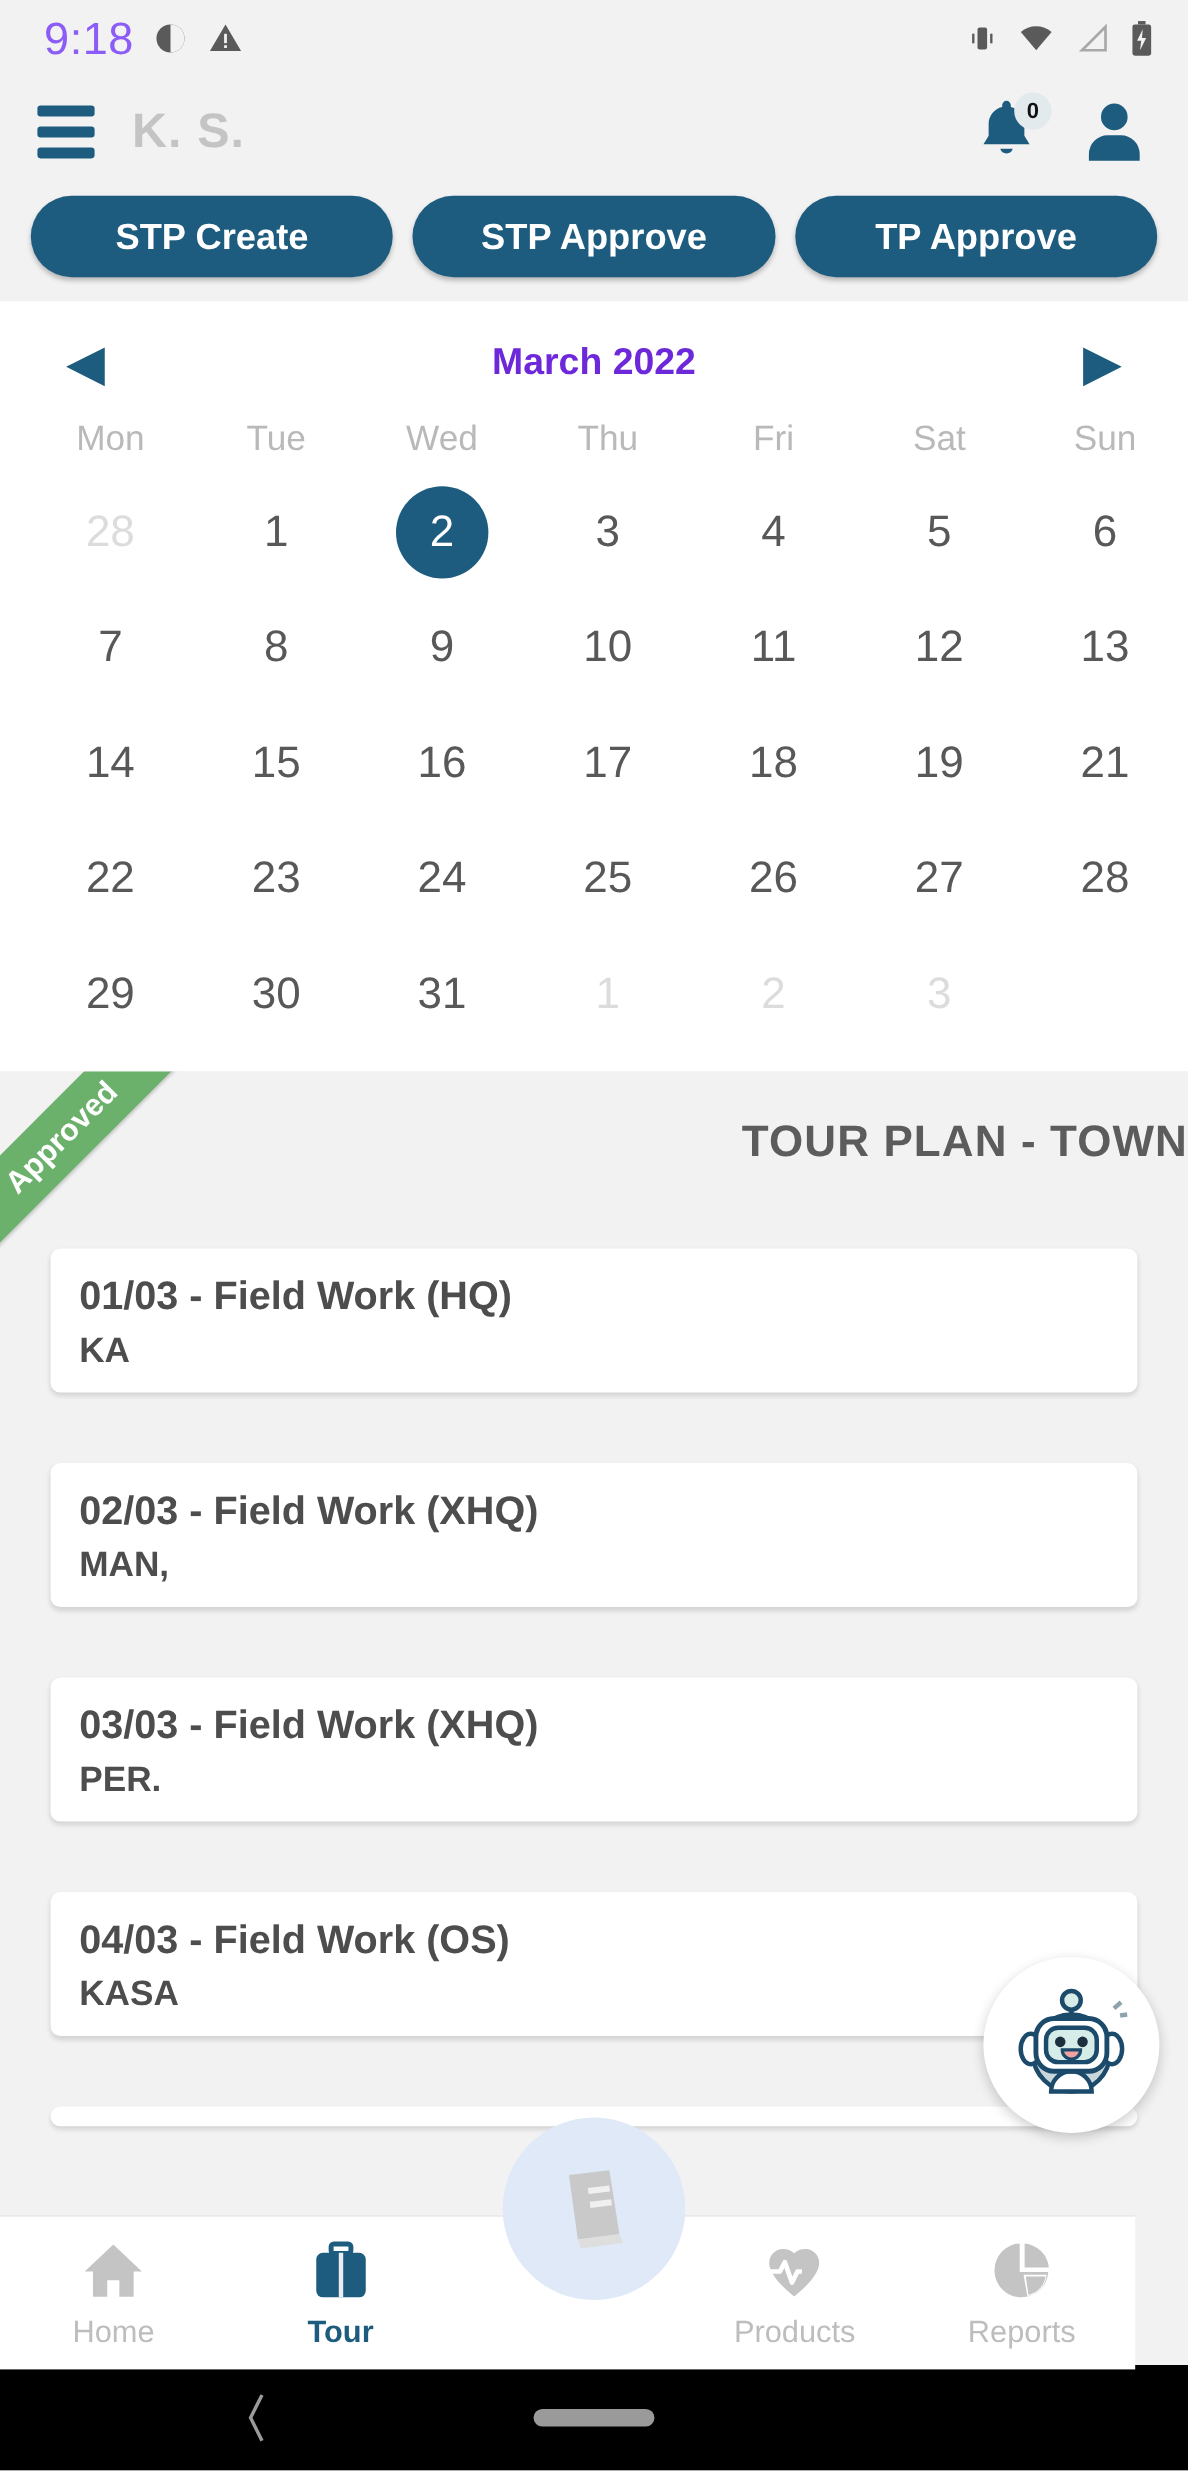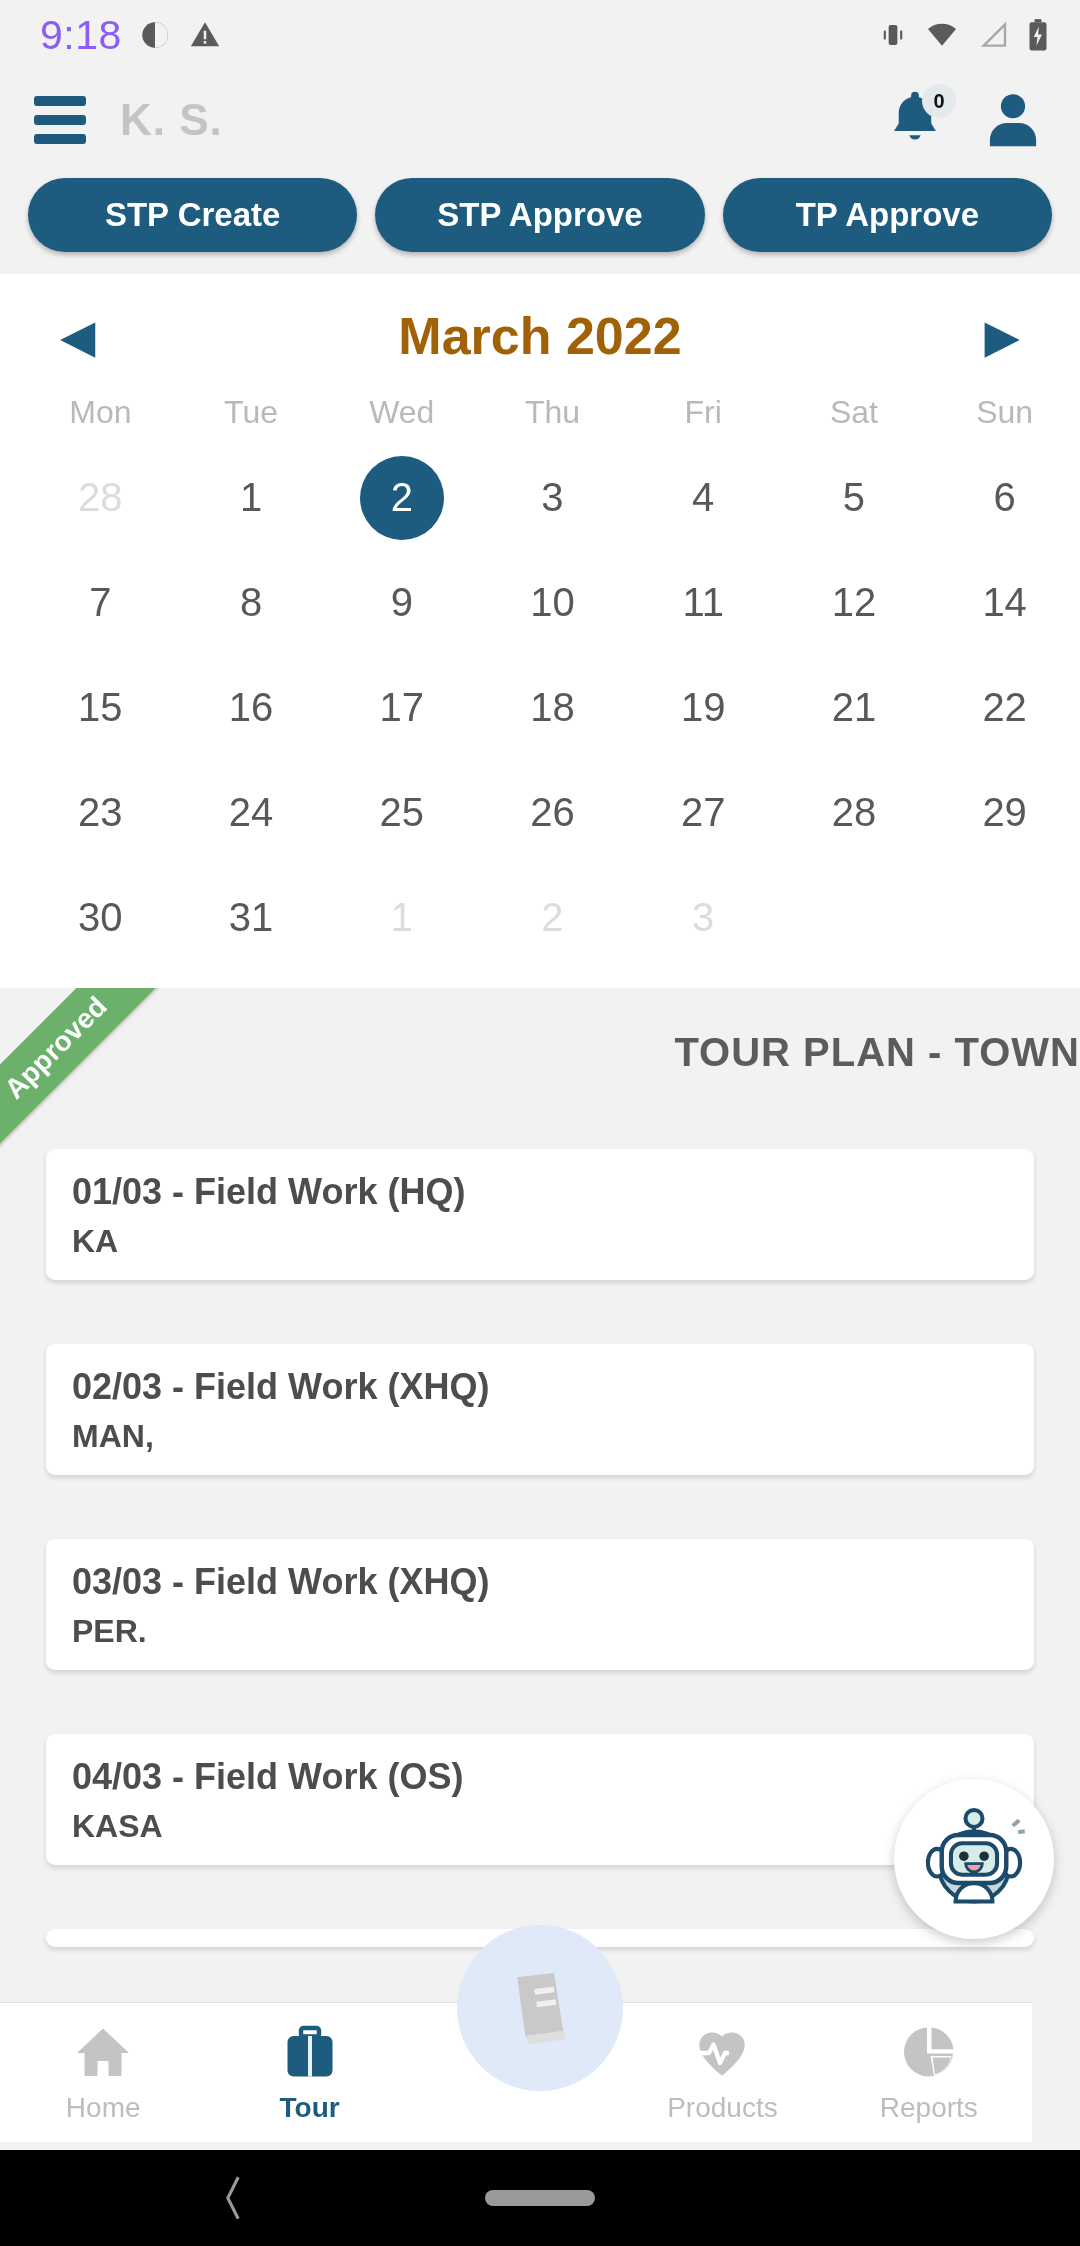--- a/index.html
+++ b/index.html
@@ -57,21 +57,21 @@
     cursor:pointer;
   }
 
   
   .calendar { background:#ffffff; padding:14px 0 18px 0; }
   .cal-head {
     display:flex; align-items:center; justify-content:space-between;
     padding:18px 60px 10px 60px;
   }
   .cal-arrow { color:#1d5c7e; font-size:46px; line-height:1; cursor:pointer; user-select:none; }
-  .cal-month { font-size:52px; font-weight:bold; color:#a16207; }
+  .cal-month { font-size:34px; font-weight:bold; color:#6d28d9; }
   .cal-grid { display:grid; grid-template-columns:repeat(7,1fr);margin-left:25px; }
   .dow {
     text-align:center; font-size:32px; color:#b9b9b9; padding:18px 0 14px 0;
   }
   .daycell {
     display:flex; align-items:center; justify-content:center;
     height:105px;
   }
   .day {
     width:84px; height:84px; border-radius:50%;
@@ -113,21 +113,21 @@
   .chat-fab {
     position:absolute; right:26px; bottom:307px;
     width:160px; height:160px; border-radius:50%;
     background:#ffffff; box-shadow:0 4px 12px rgba(0,0,0,0.20);
     display:flex; align-items:center; justify-content:center;
     cursor:pointer; z-index:20;
   }
 
   
   .bottomnav {
-    position:absolute; left:0; bottom:104px; width:1032px; height:140px;
+    position:absolute; left:0; bottom:92px; width:1032px; height:140px;
     background:#ffffff; border-top:1px solid #e0e0e0;
     display:flex; align-items:center; z-index:10;
   }
   .navitem {
     flex:1; display:flex; flex-direction:column; align-items:center; gap:10px;
     cursor:pointer;
   }
   .navlabel { font-size:28px; color:#bdbdbd; }
   .navitem.active .navlabel { color:#1d5c7e; font-weight:bold; }
   .nav-center { flex:1; }
@@ -261,20 +261,23 @@
           <div class="day">9</div>
         </div>
         <div class="daycell">
           <div class="day">10</div>
         </div>
         <div class="daycell">
           <div class="day">11</div>
         </div>
         <div class="daycell">
           <div class="day">12</div>
+        </div>
+        <div class="daycell">
+          <div class="day">13</div>
         </div>
         <div class="daycell">
           <div class="day">14</div>
         </div>
         <div class="daycell">
           <div class="day">15</div>
         </div>
         <div class="daycell">
           <div class="day">16</div>
         </div>

